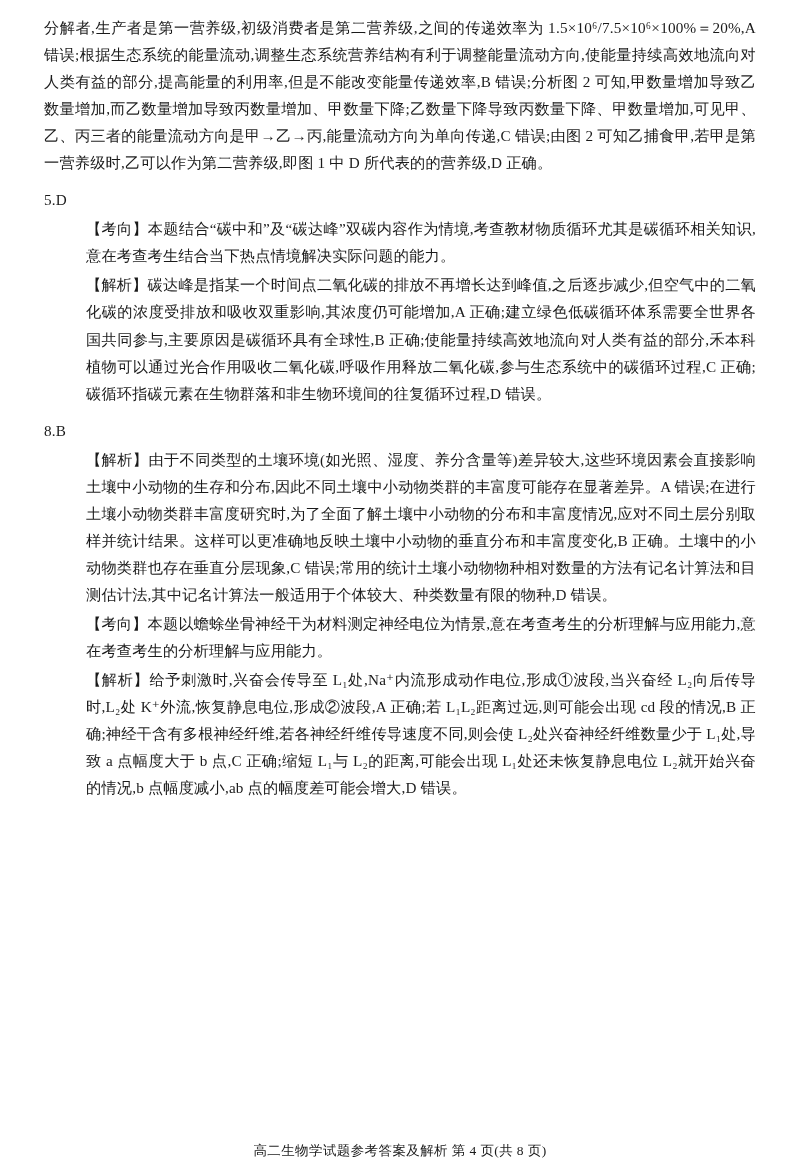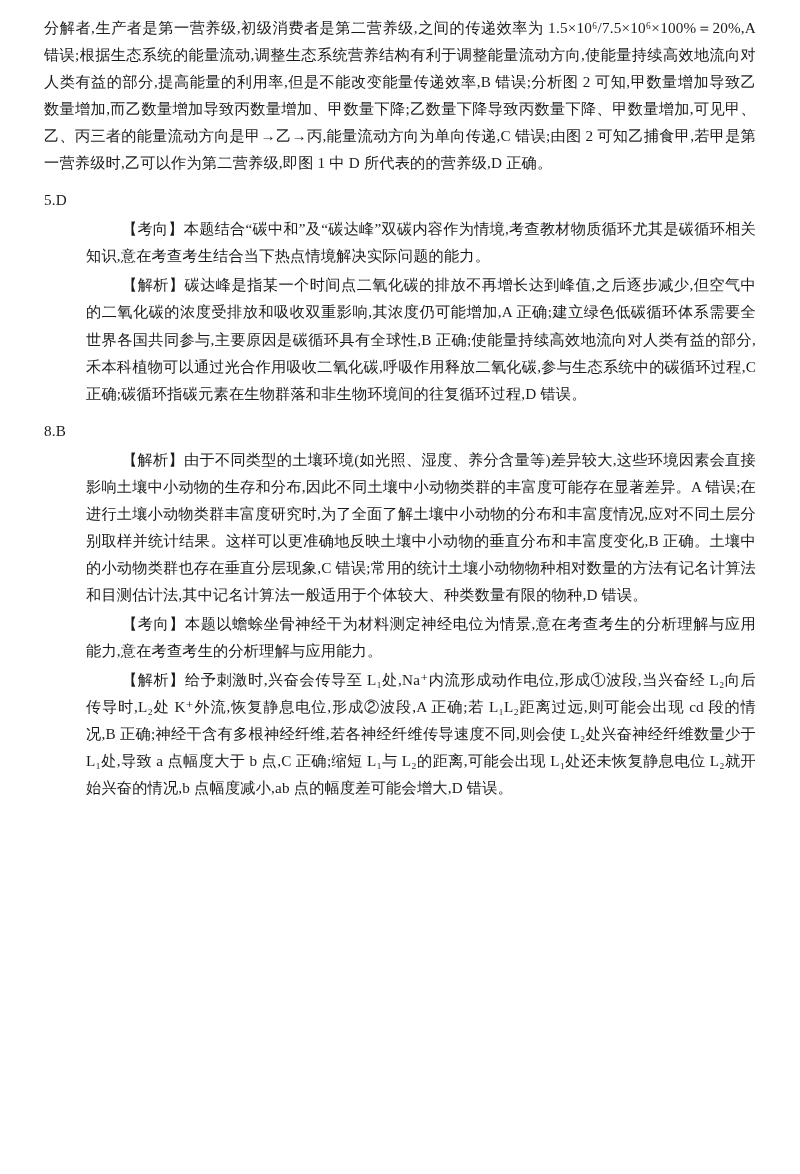--- a/index.html
+++ b/index.html
@@ -42,21 +42,20 @@
   }
   .block {
     margin-left: 42px;
   }
   .block .para {
     text-indent: 0;
   }
   .tag {
     display: inline;
     white-space: nowrap;
-    margin-left: 36px;
   }
   .footer {
     position: absolute;
     left: 0;
     right: 0;
     bottom: 14px;
     text-align: center;
     font-size: 13.5px;
     letter-spacing: 0.4px;
     color: #1a1a1a;
@@ -98,14 +97,15 @@
     <div class="block">
       <div class="para">
         <span class="tag">【考向】</span><span>本题以蟾蜍坐骨神经干为材料测定神经电位为情景,意在考查考生的分析理解与应用能力,意在考查考生的分析理解与应用能力。</span>
       </div>
       <div class="para">
         <span class="tag">【解析】</span><span>给予刺激时,兴奋会传导至 L₁处,Na⁺内流形成动作电位,形成①波段,当兴奋经 L₂向后传导时,L₂处 K⁺外流,恢复静息电位,形成②波段,A 正确;若 L₁L₂距离过远,则可能会出现 cd 段的情况,B 正确;神经干含有多根神经纤维,若各神经纤维传导速度不同,则会使 L₂处兴奋神经纤维数量少于 L₁处,导致 a 点幅度大于 b 点,C 正确;缩短 L₁与 L₂的距离,可能会出现 L₁处还未恢复静息电位 L₂就开始兴奋的情况,b 点幅度减小,ab 点的幅度差可能会增大,D 错误。</span>
       </div>
     </div>
   </div>
 
+  <div class="footer">高二生物学试题参考答案及解析 第 4 页(共 8 页)</div>
 
 </div>
 
 </body></html>

